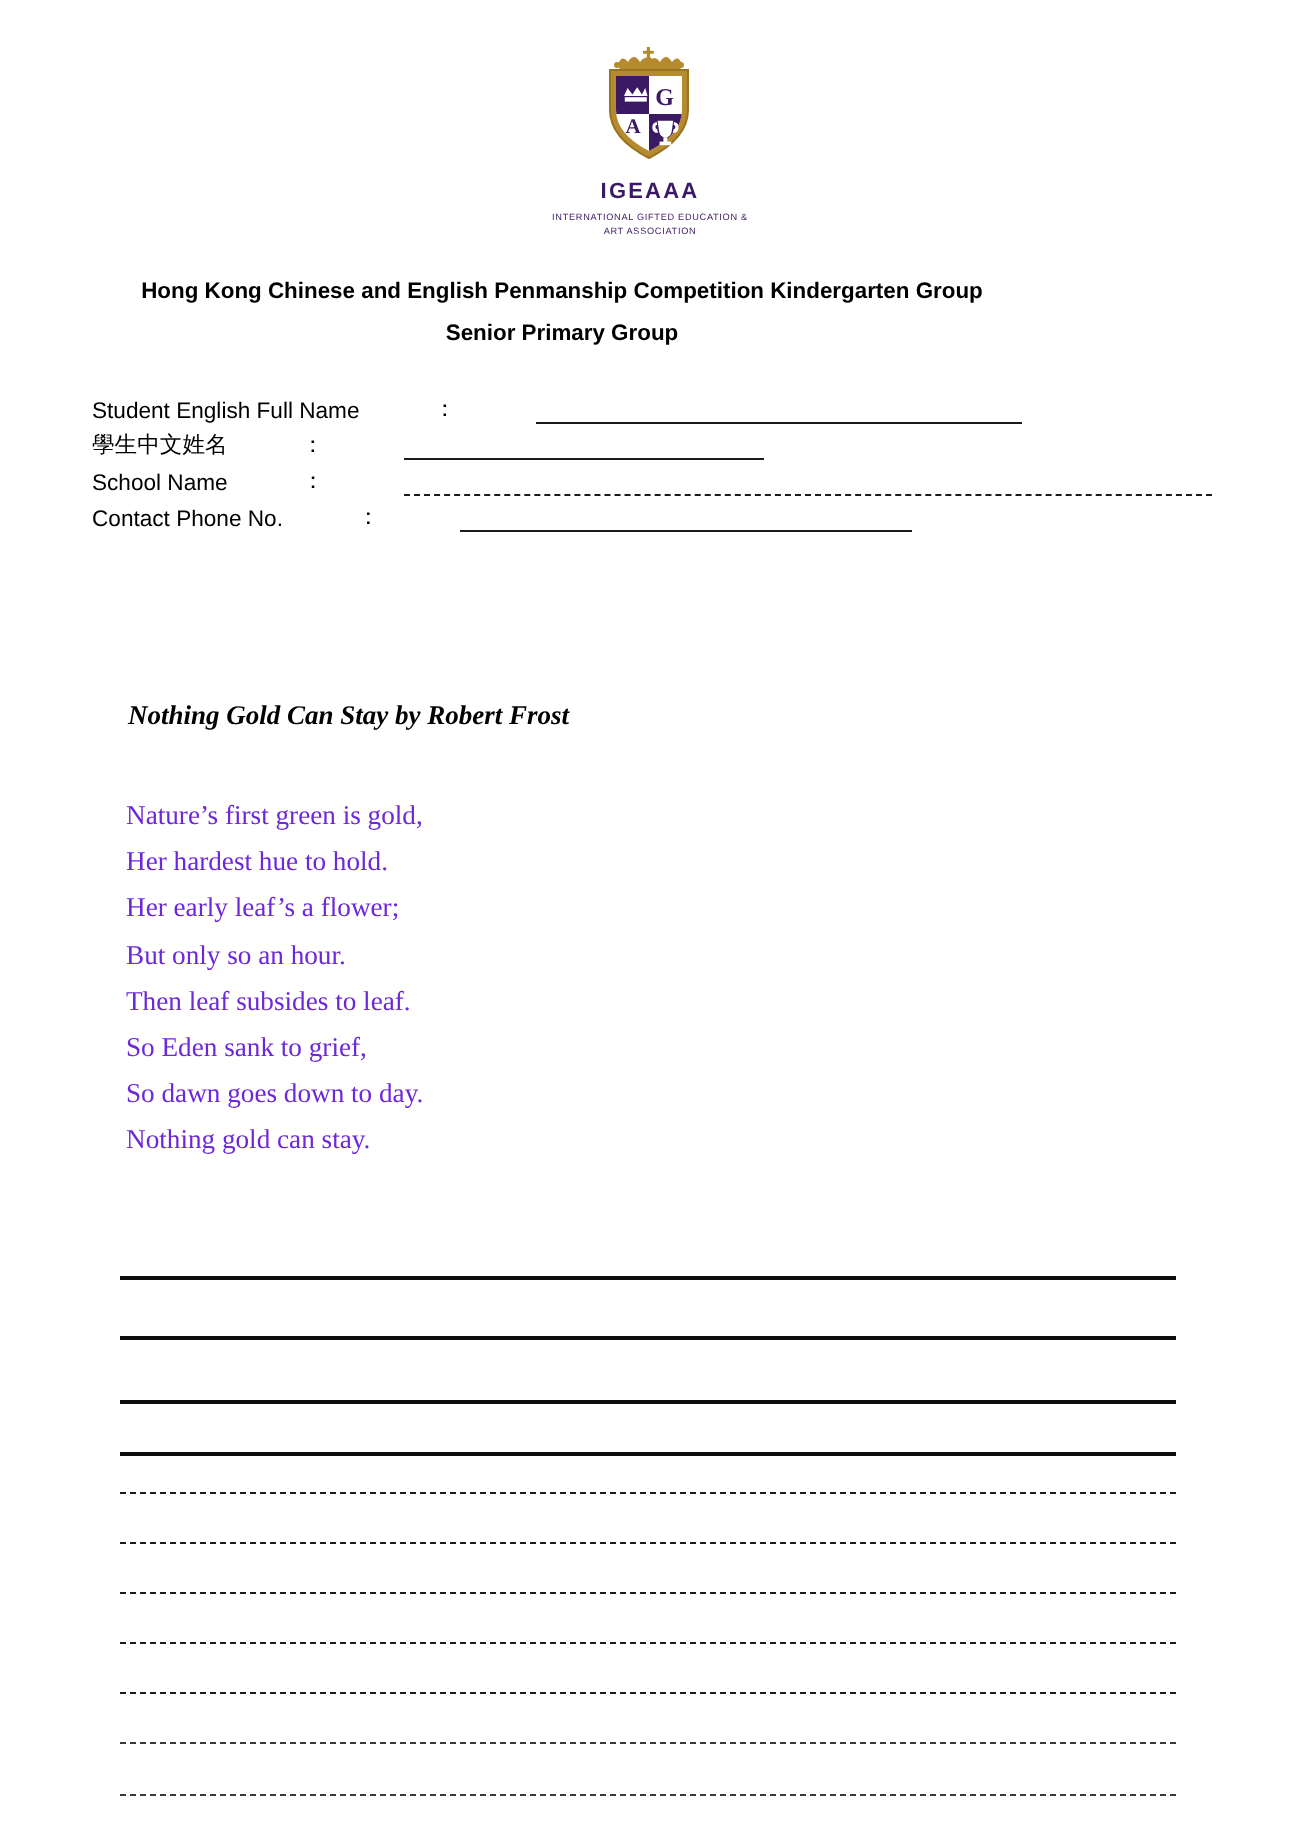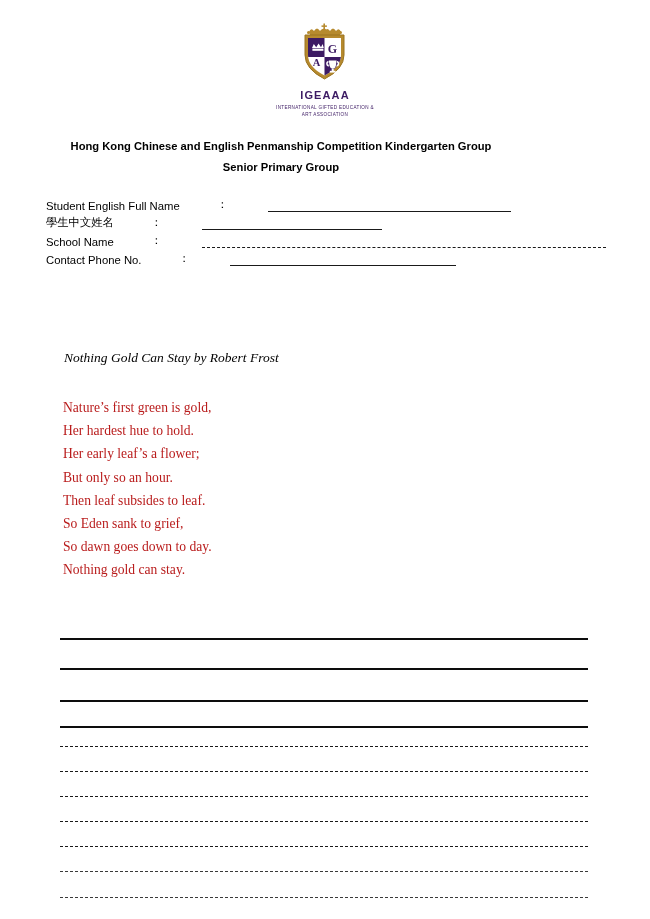--- a/index.html
+++ b/index.html
@@ -100,32 +100,32 @@
   .w-phone   { width: 226px; }
 
   .cjk { font-family: Liberation Mono, monospace; }
 
   
   .poem-title {
     position: absolute;
     top: 350px;
     left: 64px;
     font-family: "Liberation Serif", serif;
-    font-weight: normal;
+    font-weight: bold;
     font-style: italic;
     font-size: 13.5px;
   }
   .poem-body {
     position: absolute;
     top: 396px;
     left: 63px;
     font-family: "Liberation Serif", serif;
     font-size: 13.6px;
     line-height: 23.2px;
-    color: #b91c1c;
+    color: #6d28d9;
   }
 
   
   .writing-lines {
     position: absolute;
     top: 638px;
     left: 60px;
     width: 528px;
   }
   .wline {

